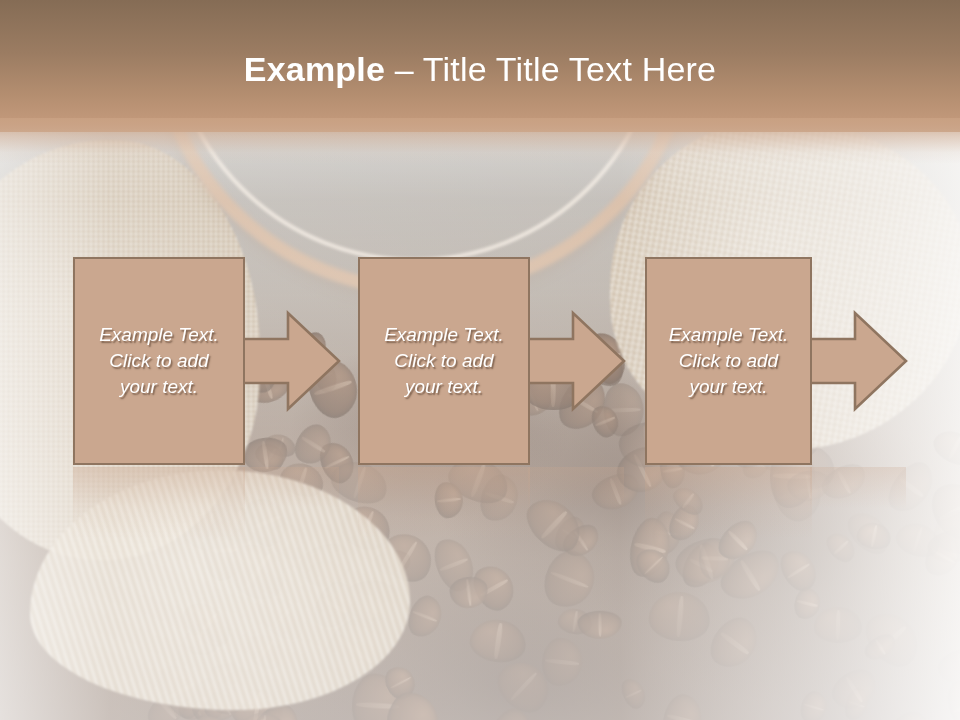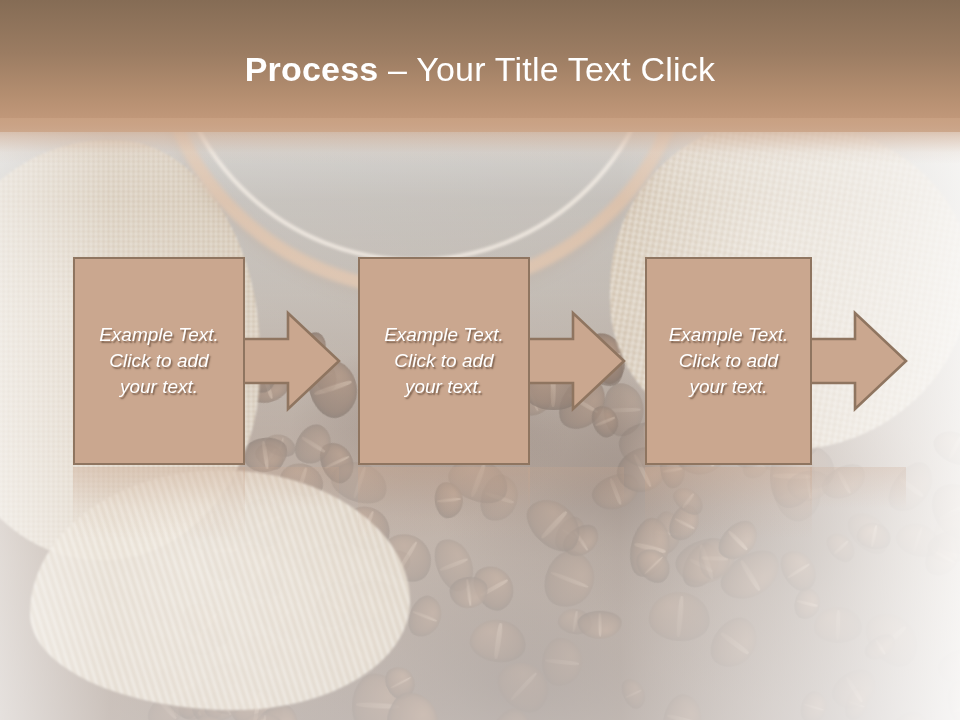--- a/index.html
+++ b/index.html
@@ -380,21 +380,21 @@
     <div class="burlap-right"></div>
     <div class="cup-rim"></div>
     <div class="cup-rim-inner"></div>
     <div class="photo-wash"></div>
   </div>
 
   <div class="header-band"></div>
   <div class="header-fade"></div>
 
   <div class="slide-title">
-    <span class="t-strong">Process</span><span class="t-rest"> – Your Title Text Click</span>
+    <span class="t-strong">Example</span><span class="t-rest"> – Title Title Text Here</span>
   </div>
 
   <div class="process-chain" id="process-chain">
       <div class="step" style="left: 73px; top: 257px; width: 172px; height: 208px;">
         <div class="step-reflection"></div>
         <div class="arrow-reflection"></div>
         <svg class="step-arrow" width="98" height="104" viewBox="0 0 98 104">
           <path d="M0,30 L45,30 L45,4 L96,52 L45,100 L45,74 L0,74 Z" fill="#caa78f" stroke="#8f7560" stroke-width="2.6" stroke-linejoin="miter"></path>
         </svg>
         <div class="step-box">

